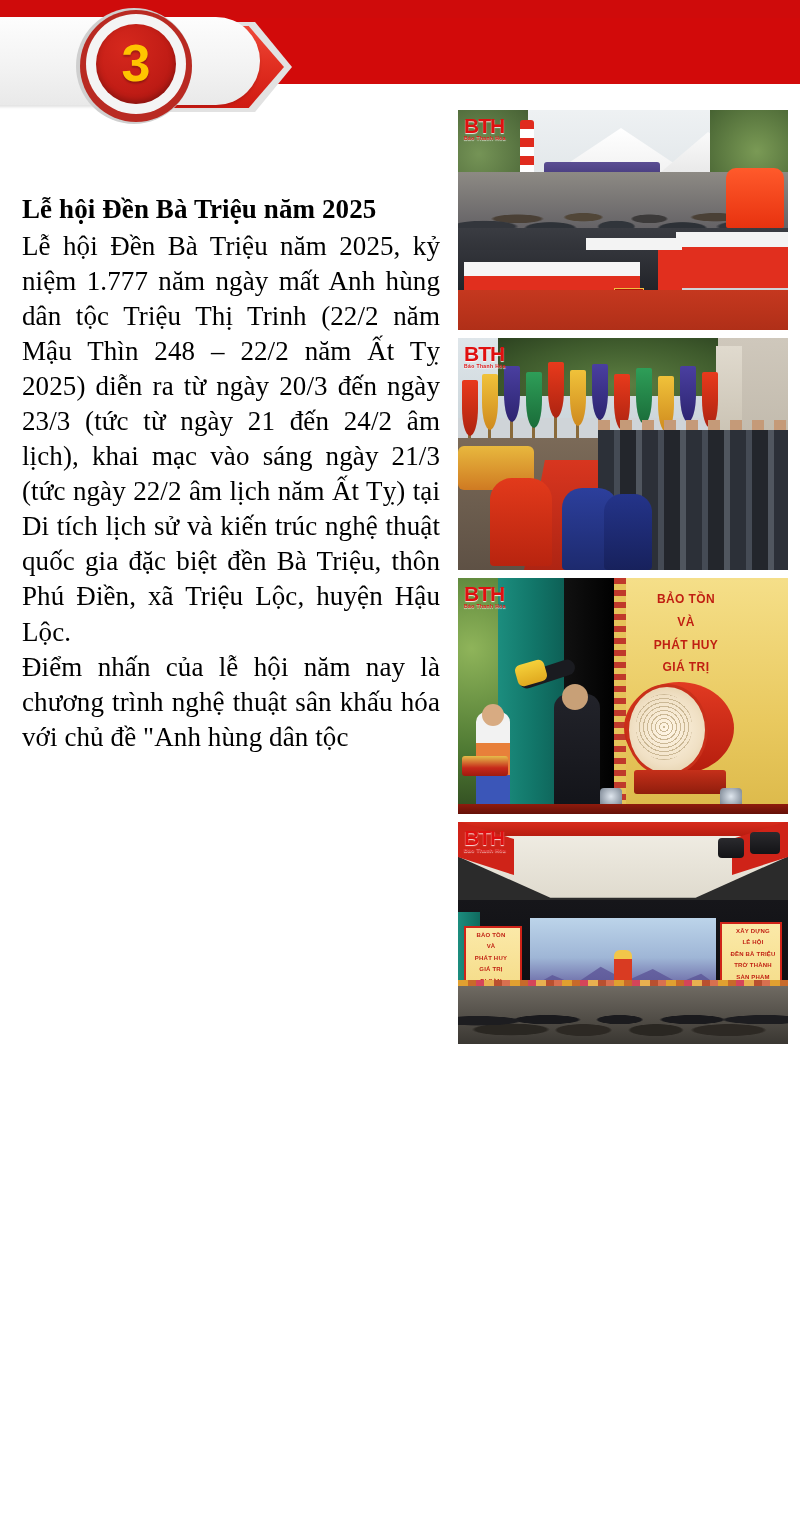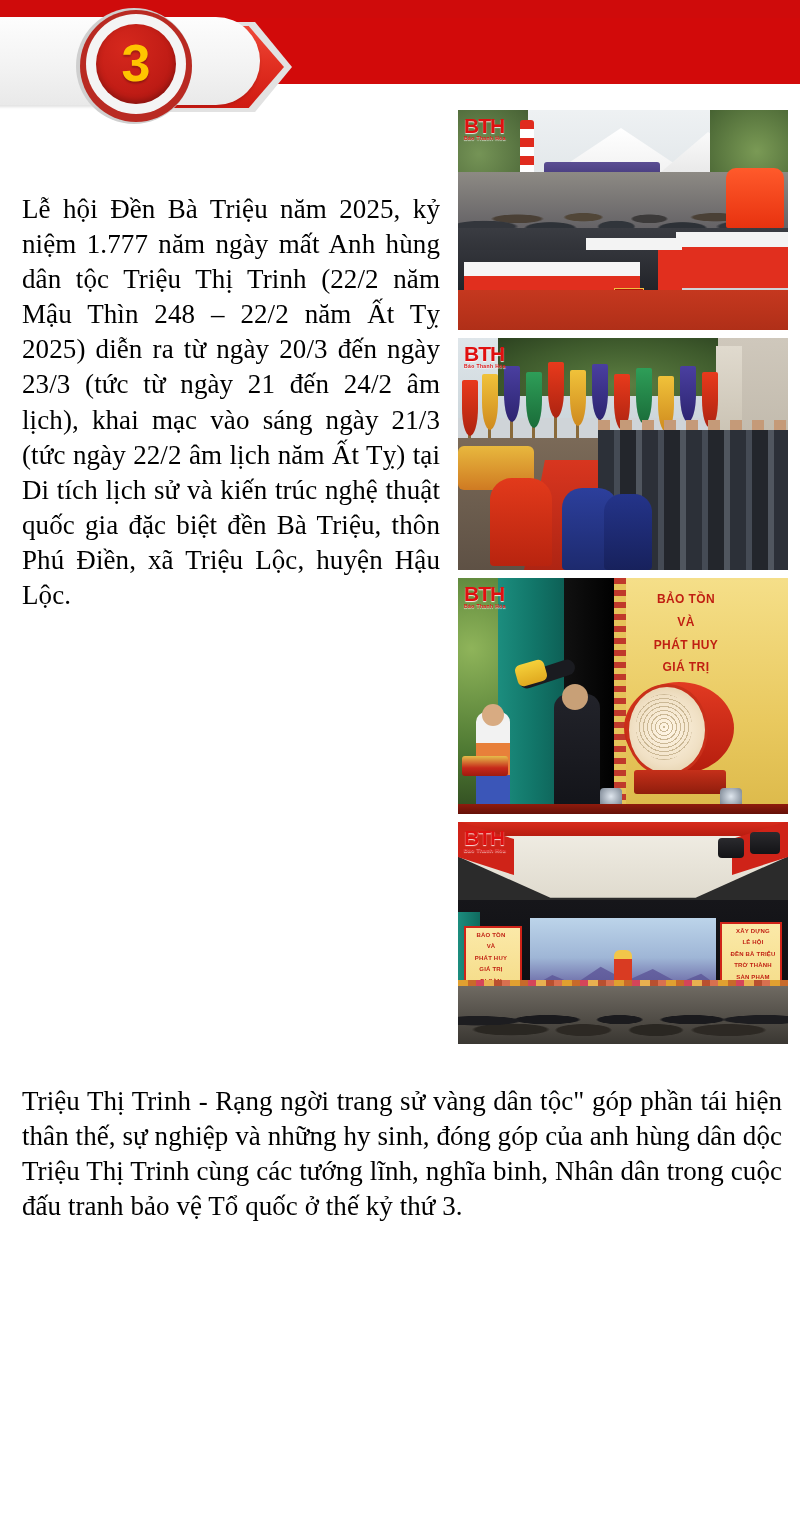--- a/index.html
+++ b/index.html
@@ -510,21 +510,23 @@
   <div class="badge-ring-mid"></div>
   <div class="badge-ring-white"></div>
   <div class="badge-circle">
     <span class="badge-number">3</span>
   </div>
 </div>
 
 <div class="content">
 
   <div class="left-col">
+    <h1 class="article-title">Lễ hội Đền Bà Triệu năm 2025</h1>
     <p class="body-para flow">Lễ hội Đền Bà Triệu năm 2025, kỷ niệm 1.777 năm ngày mất Anh hùng dân tộc Triệu Thị Trinh (22/2 năm Mậu Thìn 248 – 22/2 năm Ất Tỵ 2025) diễn ra từ ngày 20/3 đến ngày 23/3 (tức từ ngày 21 đến 24/2 âm lịch), khai mạc vào sáng ngày 21/3 (tức ngày 22/2 âm lịch năm Ất Tỵ) tại Di tích lịch sử và kiến trúc nghệ thuật quốc gia đặc biệt đền Bà Triệu, thôn Phú Điền, xã Triệu Lộc, huyện Hậu Lộc.</p>
+    <p class="body-para">Điểm nhấn của lễ hội năm nay là chương trình nghệ thuật sân khấu hóa với chủ đề "Anh hùng dân tộc</p>
   </div>
 
   <div class="img-col">
 
     <div class="photo photo-1">
       <div class="p1-sky"></div>
       <div class="p1-tent"></div>
       <div class="p1-tent2"></div>
       <div class="p1-trees-l"></div>
       <div class="p1-trees-r"></div>
@@ -663,14 +665,13 @@
       <div class="wm">
         <span>BTH</span>
         <span class="wm-sub">Báo Thanh Hóa</span>
       </div>
     </div>
 
   </div>
 </div>
 
 <div class="bottom-text">
-  <p>Triệu Thị Trinh - Rạng ngời trang sử vàng dân tộc" góp phần tái hiện thân thế, sự nghiệp và những hy sinh, đóng góp của anh hùng dân dộc Triệu Thị Trinh cùng các tướng lĩnh, nghĩa binh, Nhân dân trong cuộc đấu tranh bảo vệ Tổ quốc ở thế kỷ thứ 3.</p>
 </div>
 
 </body></html>

